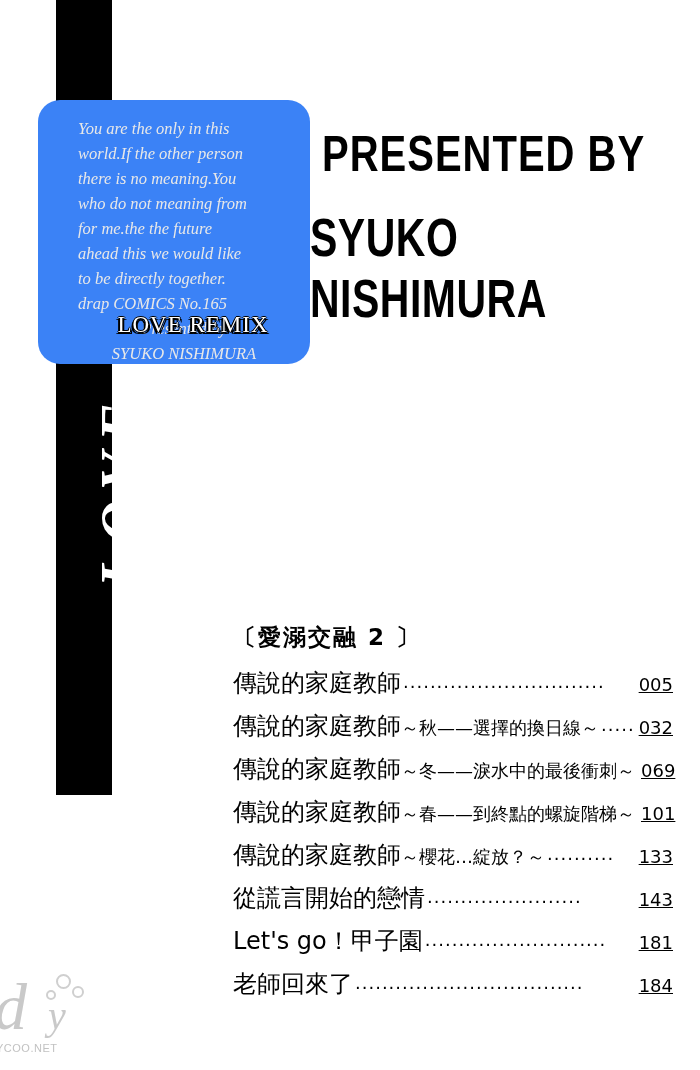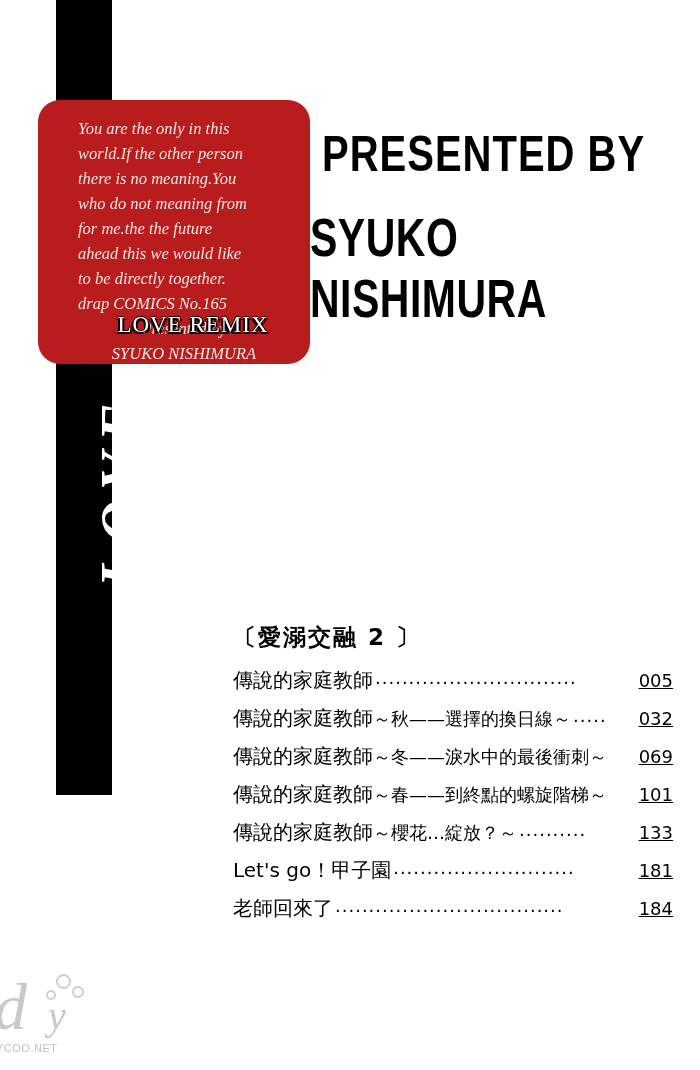--- a/index.html
+++ b/index.html
@@ -44,21 +44,21 @@
     -webkit-text-stroke: 0px;
   }
 
   
   .quote-box {
     position: absolute;
     left: 38px;
     top: 100px;
     width: 272px;
     height: 264px;
-    background: #b91c1c;
+    background: #3b82f6;
     border-radius: 22px;
   }
   .quote-text {
     position: absolute;
     left: 40px;
     top: 16px;
     width: 212px;
     color: #e8e8e8;
     font-family: "Liberation Serif", serif;
     font-style: italic;
@@ -128,21 +128,21 @@
     margin-bottom: 14px;
   }
   .toc-row {
     display: flex;
     align-items: baseline;
     margin-bottom: 11px;
     font-size: 20px;
     white-space: nowrap;
   }
   .toc-main {
-    font-size: 20px;
+    font-size: 24px;
     font-weight: normal;
   }
   .toc-sub {
     font-size: 18px;
     padding-bottom: 1px;
   }
   .toc-dots {
     flex: 1 1 auto;
     overflow: hidden;
     letter-spacing: 1px;
@@ -265,20 +265,26 @@
       <span class="toc-page">101</span>
     </div>
 
     <div class="toc-row">
       <span class="toc-main">傳說的家庭教師</span>
       <span class="toc-sub">～櫻花…綻放？～</span>
       <span class="toc-dots">..........</span>
       <span class="toc-page">133</span>
     </div>
 
+    <div class="toc-row">
+      <span class="toc-main">從謊言開始的戀情</span>
+      <span class="toc-sub"></span>
+      <span class="toc-dots">.......................</span>
+      <span class="toc-page">143</span>
+    </div>
 
     <div class="toc-row">
       <span class="toc-main">Let's go！甲子園</span>
       <span class="toc-sub"></span>
       <span class="toc-dots">...........................</span>
       <span class="toc-page">181</span>
     </div>
 
     <div class="toc-row">
       <span class="toc-main">老師回來了</span>

